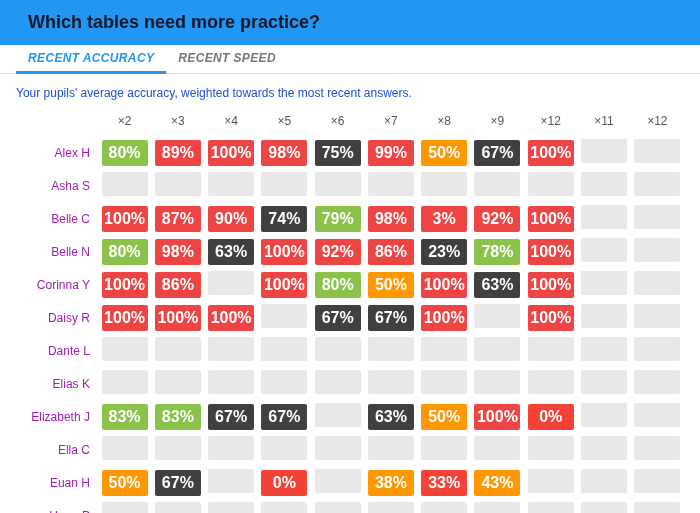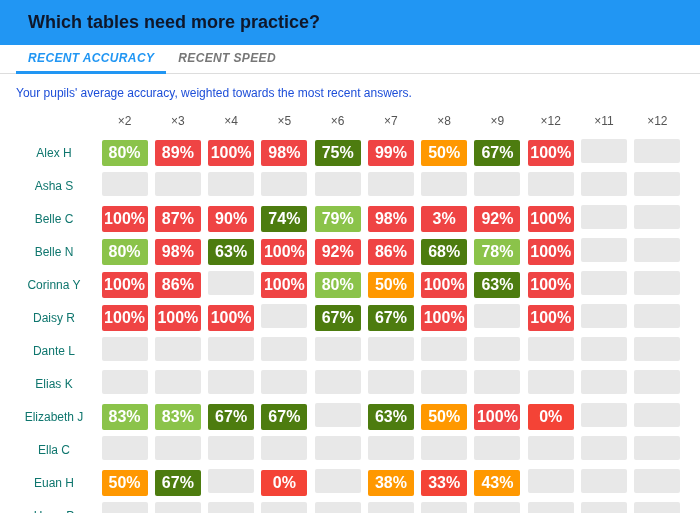--- a/index.html
+++ b/index.html
@@ -69,22 +69,23 @@
       text-align: left;
     }
 
     td {
       padding: 3px 2px;
       text-align: center;
       font-size: 12px;
     }
 
     td.name-col {
+      text-align: right;
       padding-right: 8px;
-      color: #0f766e;
+      color: #a21caf;
       font-size: 12px;
       white-space: nowrap;
     }
 
     .cell {
       display: inline-block;
       width: 46px;
       padding: 4px 2px;
       color: white;
       font-weight: bold;
@@ -99,21 +100,21 @@
       height: 24px;
       background: #e8e8e8;
       border-radius: 2px;
     }
 
     tr:nth-child(odd) td.name-col { }
     tr { height: 30px; }
 
     .color-green { background: #ef4444; }
     .color-light-green { background: #8BC34A; }
-    .color-yellow { background: #4d7c0f; }
+    .color-yellow { background: #404040; }
     .color-orange { background: #FF9800; text-align: center; }
     .color-red { background: #F44336; }
   </style>
 </head>
 <body>
 
 <div>
   <div class="header">
     <span>Which tables need more practice?</span>
   </div>
@@ -188,21 +189,21 @@
           <td><span class="empty-cell"></span></td>
         </tr>
         <tr>
           <td class="name-col">Belle N</td>
           <td><span class="cell color-light-green">80%</span></td>
           <td><span class="cell color-green">98%</span></td>
           <td><span class="cell color-yellow">63%</span></td>
           <td><span class="cell color-green">100%</span></td>
           <td><span class="cell color-green">92%</span></td>
           <td><span class="cell color-green">86%</span></td>
-          <td><span class="cell color-yellow">68%</span></td>
+          <td><span class="cell color-yellow">23%</span></td>
           <td><span class="cell color-light-green">78%</span></td>
           <td><span class="cell color-green">100%</span></td>
           <td><span class="empty-cell"></span></td>
           <td><span class="empty-cell"></span></td>
         </tr>
         <tr>
           <td class="name-col">Corinna Y</td>
           <td><span class="cell color-green">100%</span></td>
           <td><span class="cell color-green">86%</span></td>
           <td><span class="empty-cell"></span></td>

